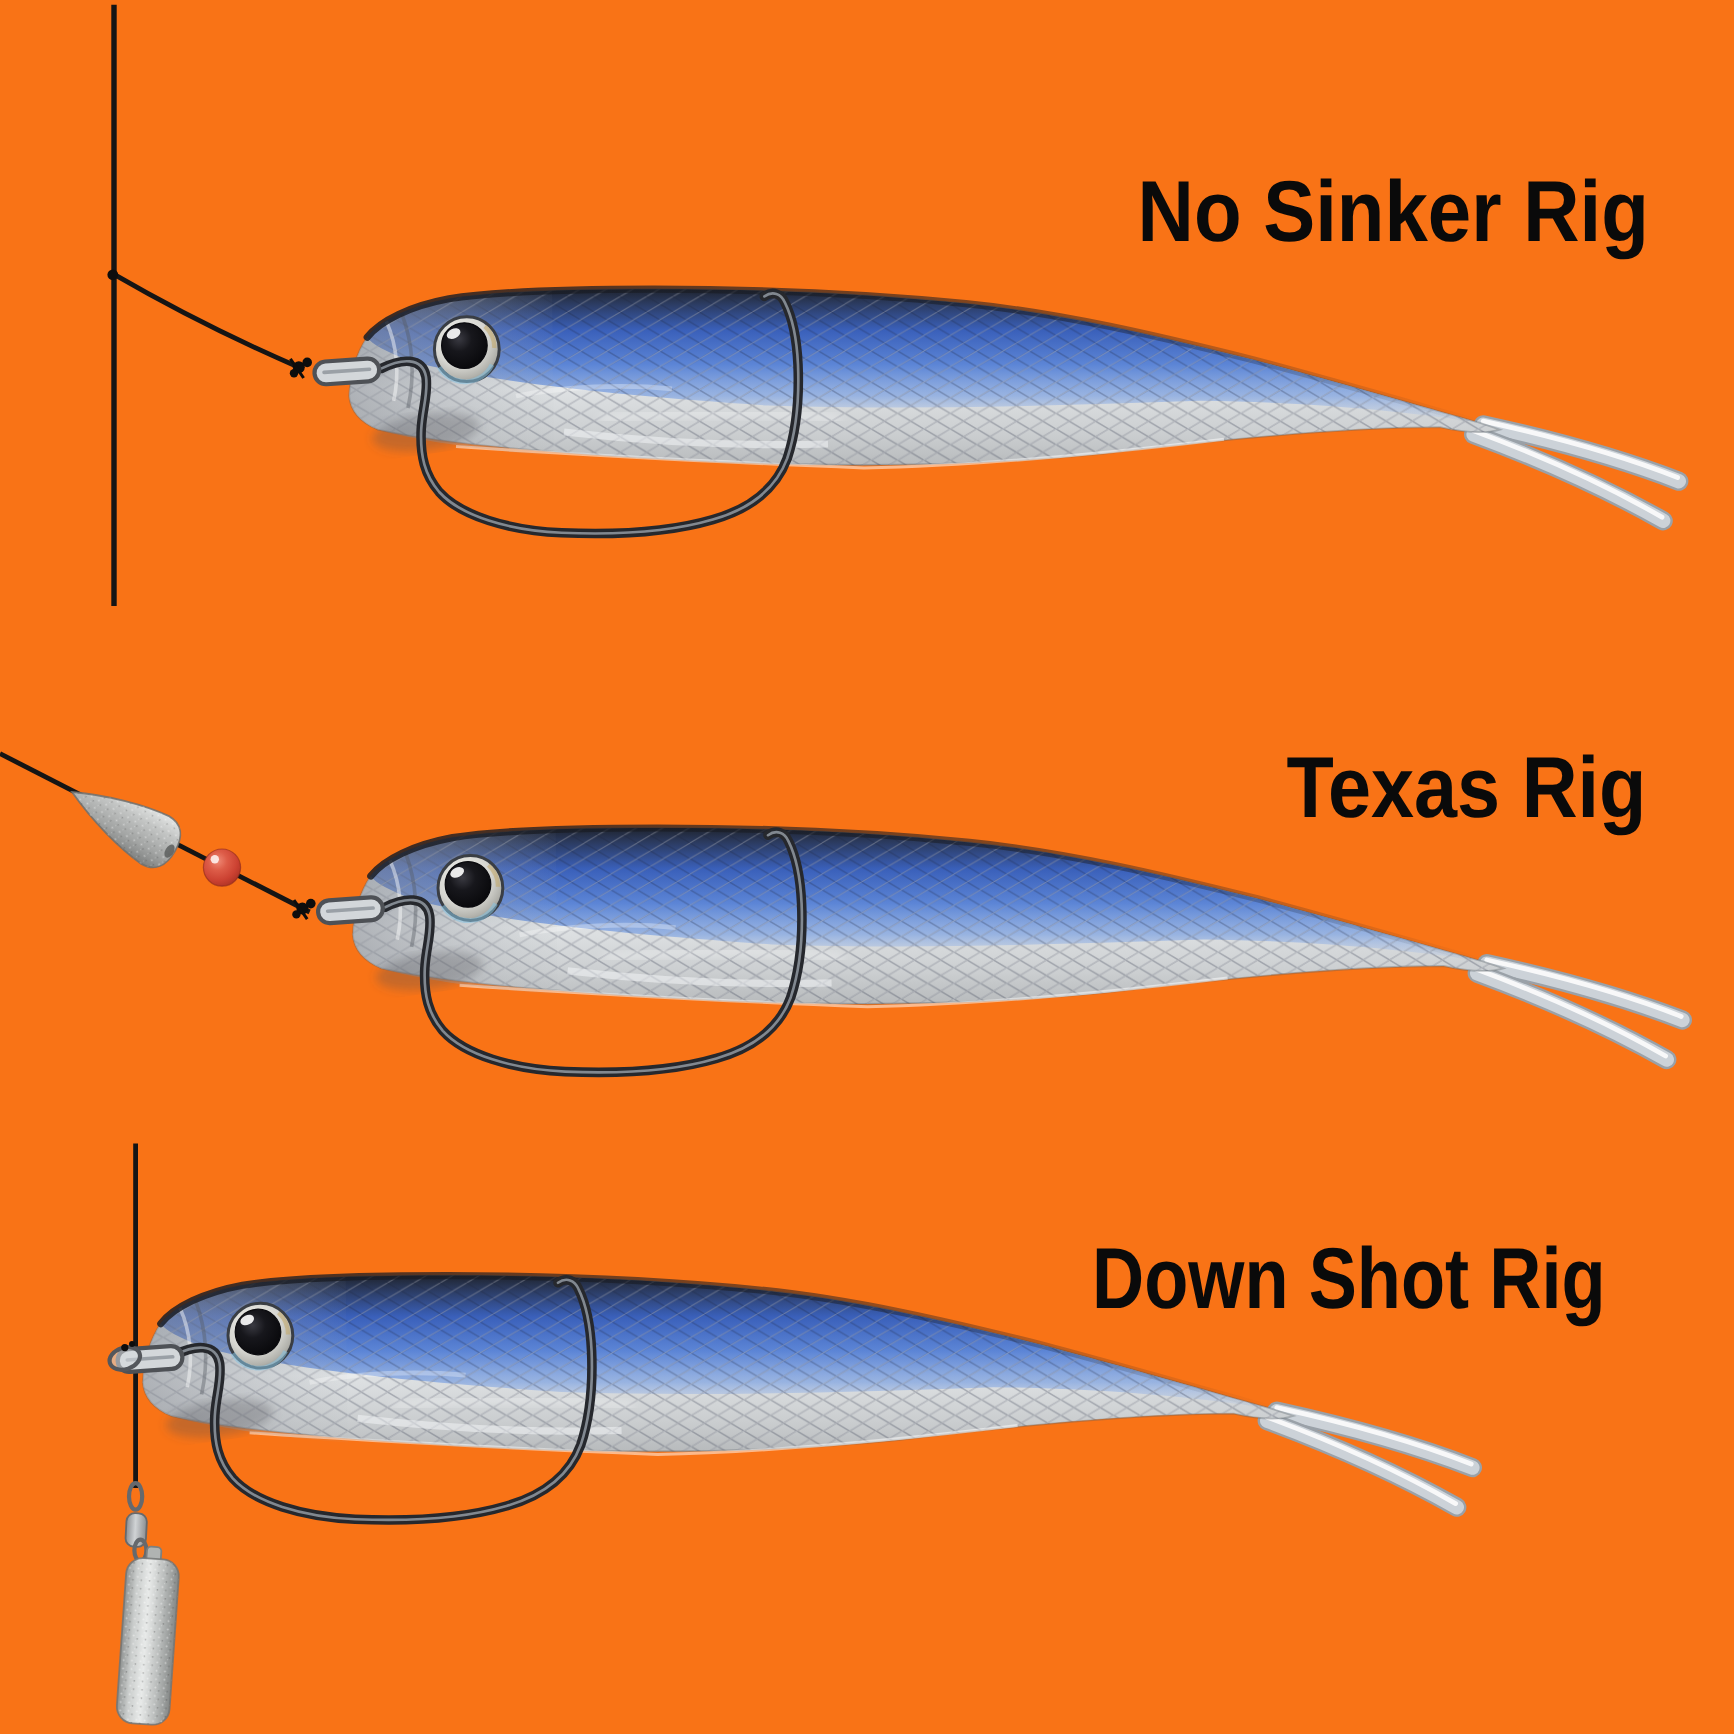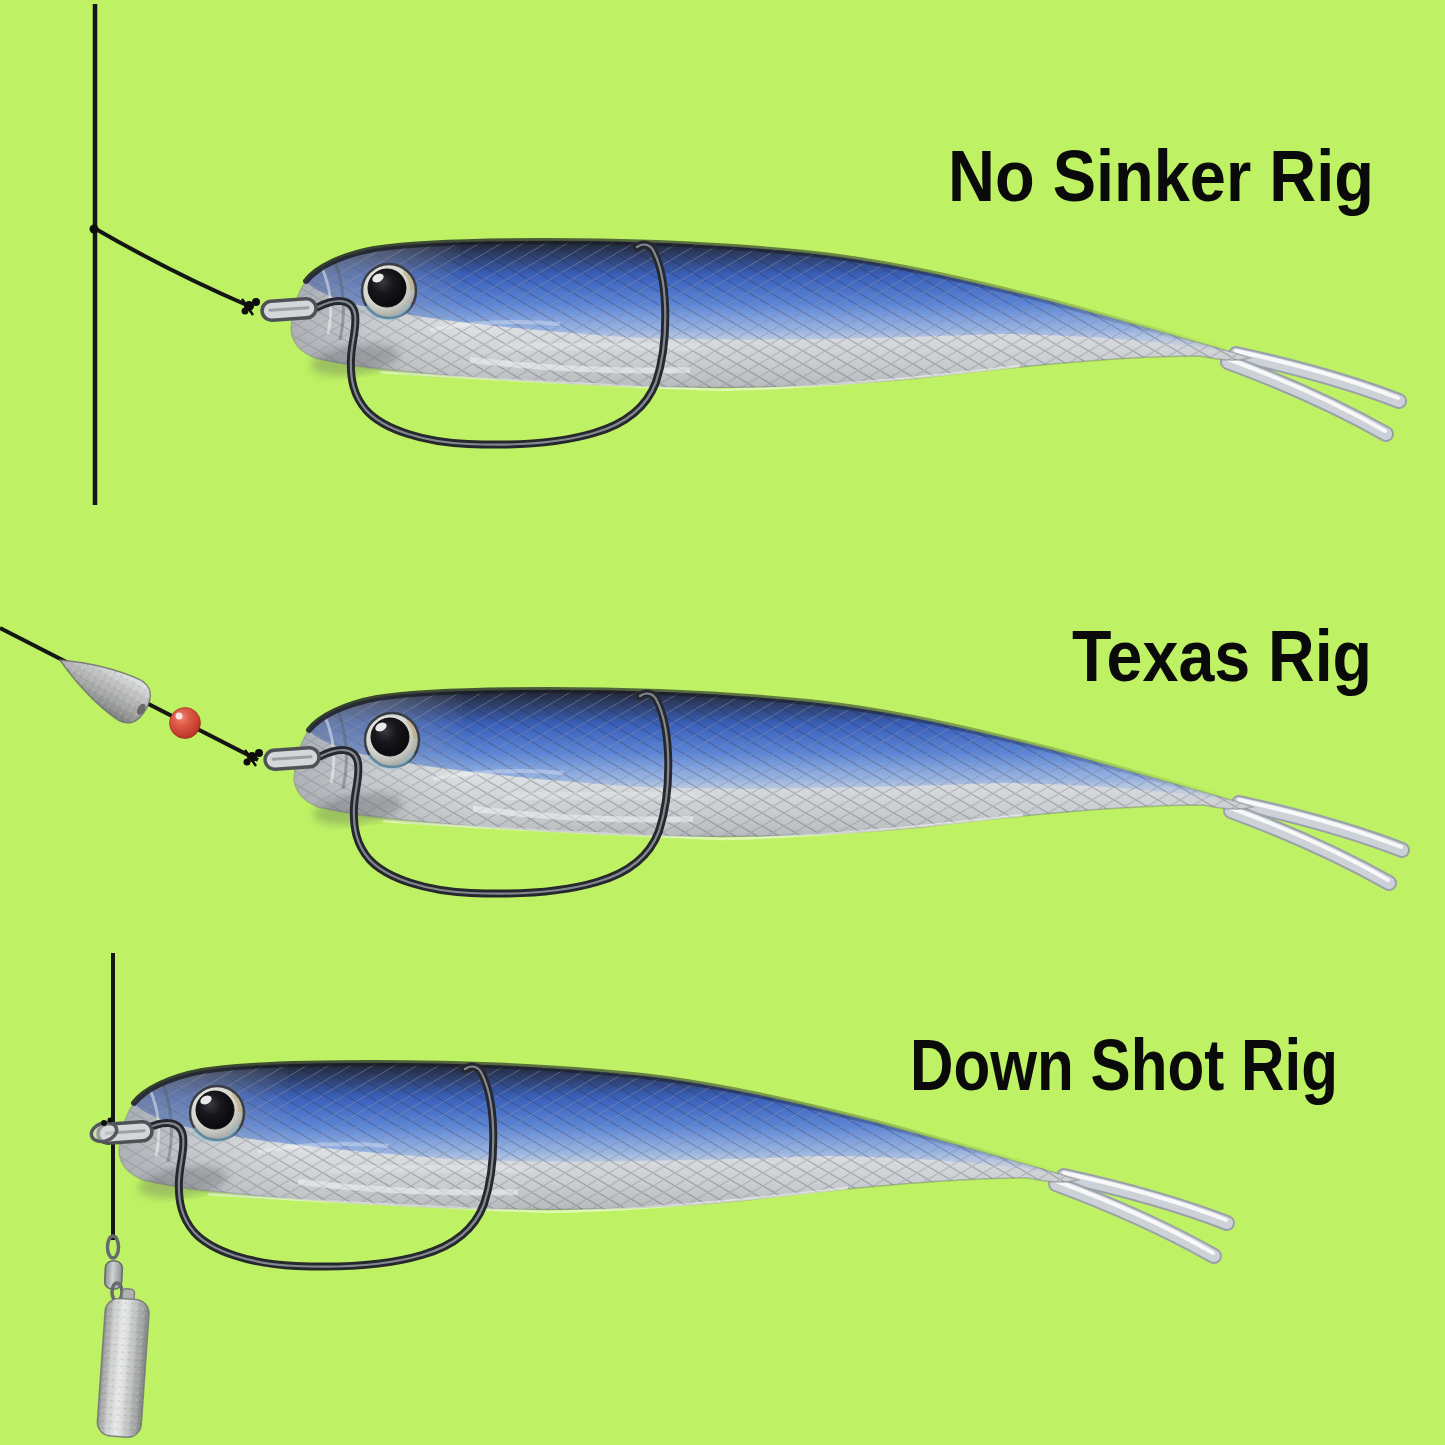--- a/index.html
+++ b/index.html
@@ -1,16 +1,16 @@
 <!DOCTYPE html>
 <html><head>
 <meta charset="utf-8">
 <style>
   html,body{margin:0;padding:0;background:#ffffff;}
-  .stage{position:relative;width:1445px;height:1445px;background:#bef264;overflow:hidden;margin:0 auto;}
+  .stage{position:relative;width:1445px;height:1445px;background:#f97316;overflow:hidden;margin:0 auto;}
   svg{display:block;}
   text.rig-label{
     font-family:"Liberation Sans","DejaVu Sans",sans-serif;
     font-weight:bold;
   }
 </style>
 </head>
 <body>
 
 <div class="stage">

